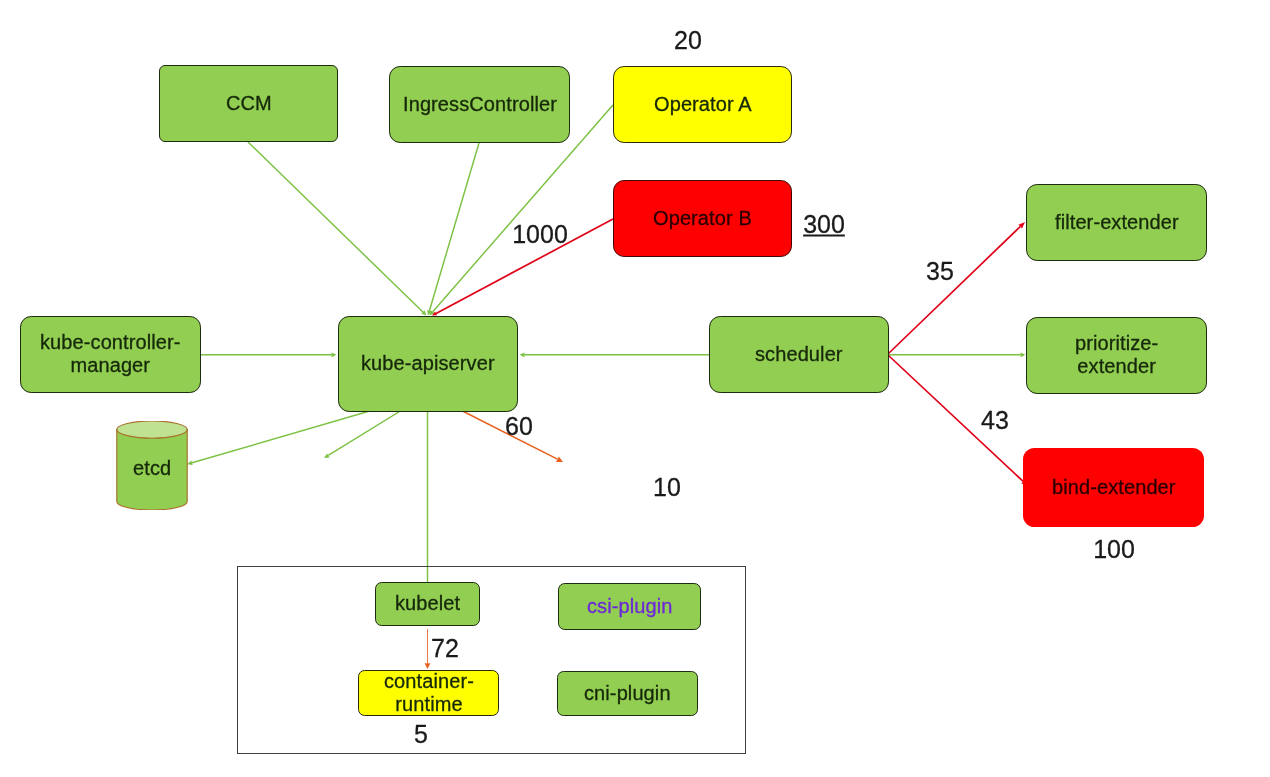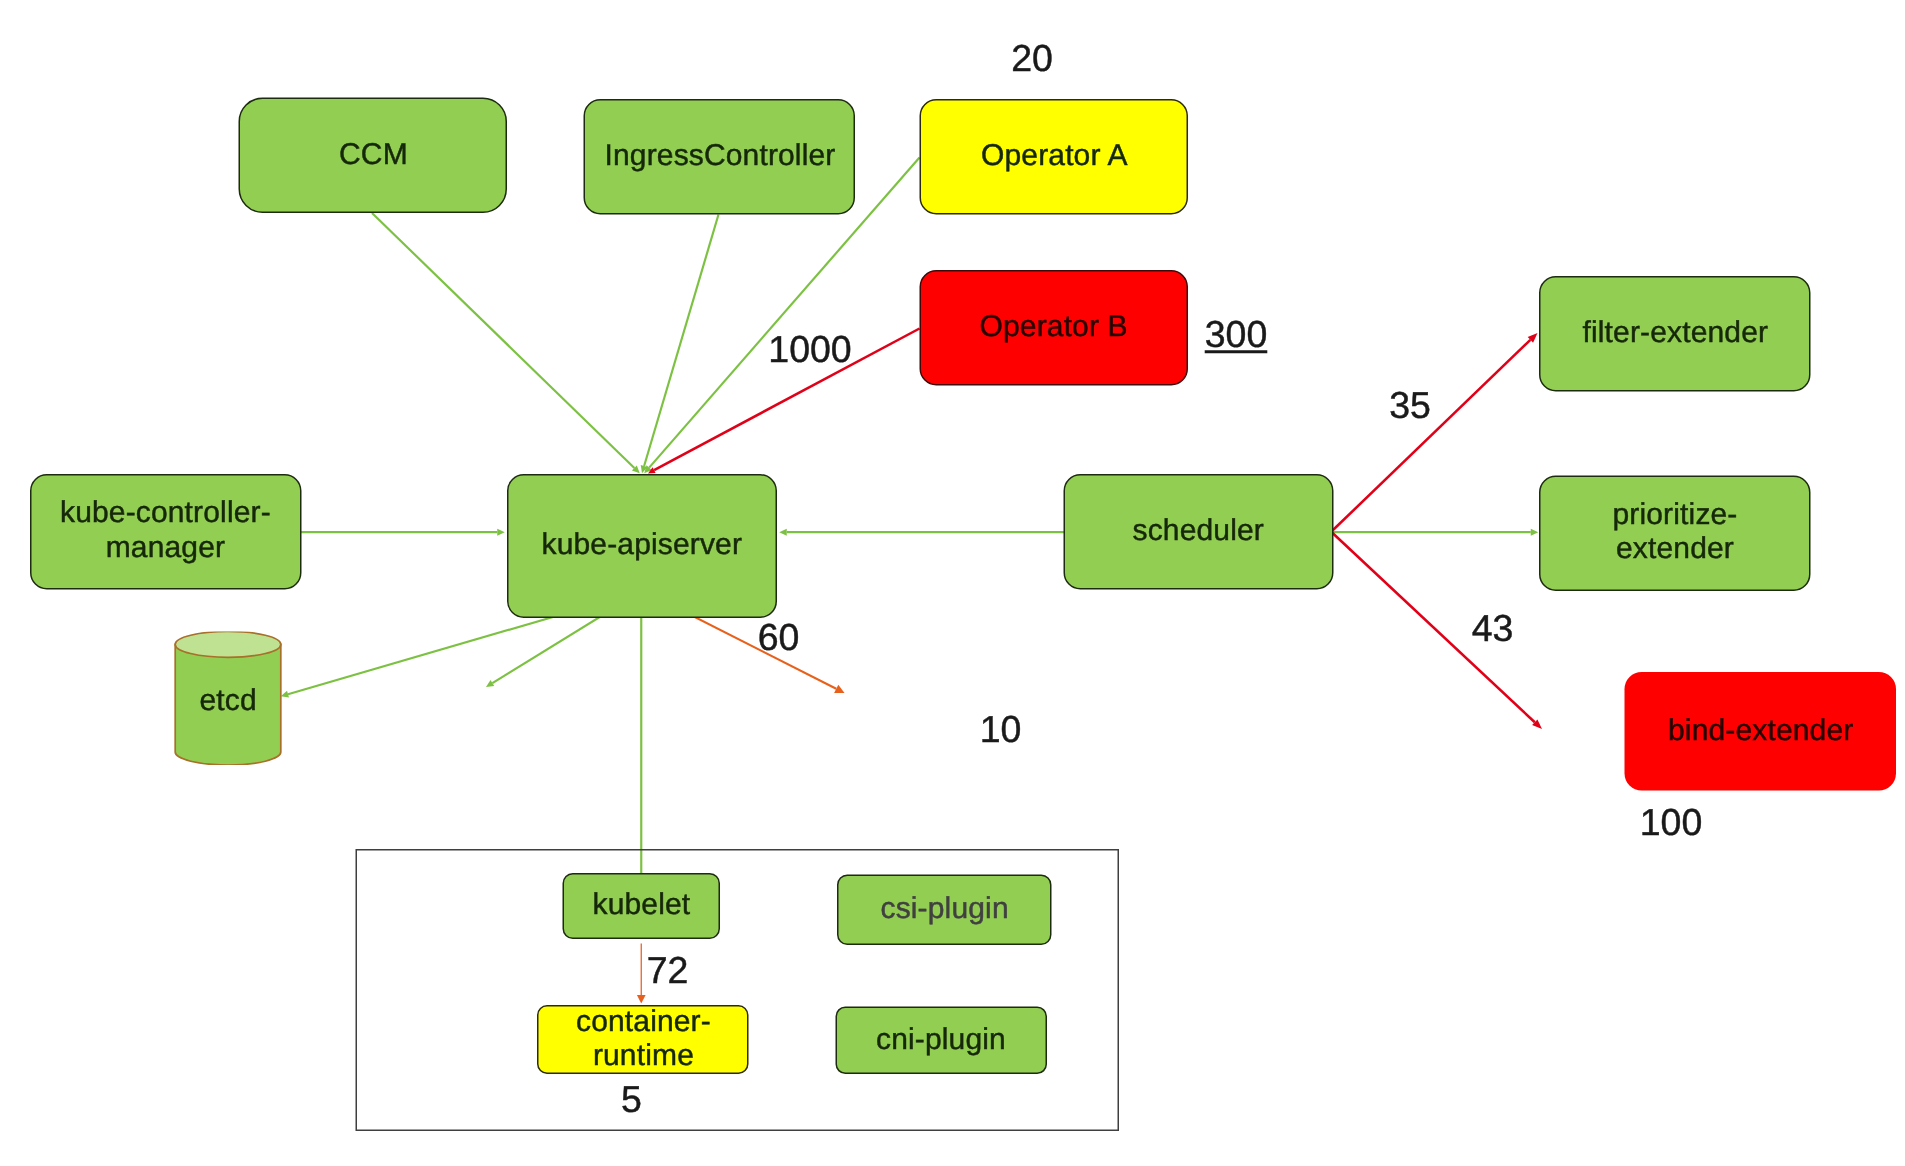--- a/index.html
+++ b/index.html
@@ -81,38 +81,38 @@
         <polygon points="1028,486 1021.4043208800995,483.38905822598275 1024.9572044926854,479.5920833728374" fill="#e00018"></polygon>
       </g>
       <g>
         <line x1="427.5" y1="629" x2="427.5" y2="663.3" stroke="#e8611c" stroke-width="0.85"></line>
         <polygon points="427.5,669 424.6,663.3 430.4,663.3" fill="#e8611c"></polygon>
       </g>
     </svg>
 
   <div id="node-layer">
     <div class="group-box" id="group-box" style="left: 237px; top: 566px; width: 509px; height: 188px; border-color: rgb(63, 63, 63);"></div>
-  <div class="node green" style="left: 159px; top: 65px; width: 179px; height: 77px; color: rgb(22, 40, 10); border-radius: 16px;"><span class="node-label">CCM</span></div>
+  <div class="node green" style="left: 159px; top: 65px; width: 179px; height: 77px; color: rgb(22, 40, 10); border-radius: 6px;"><span class="node-label">CCM</span></div>
       <div class="node green" style="left: 389px; top: 66px; width: 181px; height: 77px; color: rgb(22, 40, 10); border-radius: 11.16px;"><span class="node-label">IngressController</span></div>
       <div class="node yellow" style="left: 613px; top: 66px; width: 179px; height: 77px; color: rgb(22, 40, 10); border-radius: 11.16px;"><span class="node-label">Operator A</span></div>
       <div class="node red" style="left: 613px; top: 180px; width: 179px; height: 77px; color: rgb(42, 0, 0); border-radius: 11.16px; border: 1.4px solid rgb(66, 8, 8);"><span class="node-label">Operator B</span></div>
       <div class="node green" style="left: 20px; top: 316px; width: 181px; height: 77px; color: rgb(22, 40, 10); border-radius: 11.16px;"><span class="node-label">kube-controller-
 manager</span></div>
       <div class="node green" style="left: 338px; top: 316px; width: 180px; height: 96px; color: rgb(22, 40, 10); border-radius: 11.16px;"><span class="node-label">kube-apiserver</span></div>
       <div class="node green" style="left: 709px; top: 316px; width: 180px; height: 77px; color: rgb(22, 40, 10); border-radius: 11.16px;"><span class="node-label">scheduler</span></div>
       <div class="node green" style="left: 1026px; top: 184px; width: 181px; height: 77px; color: rgb(22, 40, 10); border-radius: 11.16px;"><span class="node-label">filter-extender</span></div>
       <div class="node green" style="left: 1026px; top: 317px; width: 181px; height: 77px; color: rgb(22, 40, 10); border-radius: 11.16px;"><span class="node-label">prioritize-
 extender</span></div>
-      <div class="node red" style="left: 1083px; top: 448px; width: 181px; height: 79px; color: rgb(42, 0, 0); border-radius: 11.46px;"><span class="node-label">bind-extender</span></div>
+      <div class="node red" style="left: 1023px; top: 448px; width: 181px; height: 79px; color: rgb(42, 0, 0); border-radius: 11.46px;"><span class="node-label">bind-extender</span></div>
       <div class="node cylinder" style="left: 116px; top: 421px; width: 72px; height: 89px; color: rgb(22, 40, 10); border-radius: 10.44px;"><svg width="72" height="89" viewBox="0 0 72 89" style="position: absolute; left: 0px; top: 0px;">
           <path d="M0.8,8.6 L0.8,80.4 A35.2,8.6 0 0 0 71.2,80.4 L71.2,8.6 Z" fill="#92ce52" stroke="#a8702a" stroke-width="1.15"></path>
           <ellipse cx="36" cy="8.6" rx="35.2" ry="8.6" fill="#bee292" stroke="#a8702a" stroke-width="1.15"></ellipse>
         </svg><span class="node-label" style="transform: translateY(2.5px);">etcd</span></div>
       <div class="node green" style="left: 375px; top: 582px; width: 105px; height: 44px; color: rgb(22, 40, 10); border-radius: 6.81px;"><span class="node-label">kubelet</span></div>
-      <div class="node green" style="left: 558px; top: 583px; width: 143px; height: 47px; color: #404040; border-radius: 6.81px;"><span class="node-label">csi-plugin</span></div>
+      <div class="node green" style="left: 558px; top: 583px; width: 143px; height: 47px; color: #6d28d9; border-radius: 6.81px;"><span class="node-label">csi-plugin</span></div>
       <div class="node yellow" style="left: 358px; top: 670px; width: 141px; height: 46px; color: rgb(22, 40, 10); border-radius: 6.67px;"><span class="node-label">container-
 runtime</span></div>
       <div class="node green" style="left: 557px; top: 671px; width: 141px; height: 45px; color: rgb(22, 40, 10); border-radius: 6.52px;"><span class="node-label">cni-plugin</span></div>
     </div>
 
   <div id="label-layer">
       <div class="edge-label" style="left: 688px; top: 40px; color: rgb(26, 26, 26);">20</div>
       <div class="edge-label" style="left: 540px; top: 234px; color: rgb(26, 26, 26);">1000</div>
       <div class="edge-label" style="left: 824px; top: 224px; color: rgb(26, 26, 26); text-decoration: underline;">300</div>
       <div class="edge-label" style="left: 940px; top: 271px; color: rgb(26, 26, 26);">35</div>

